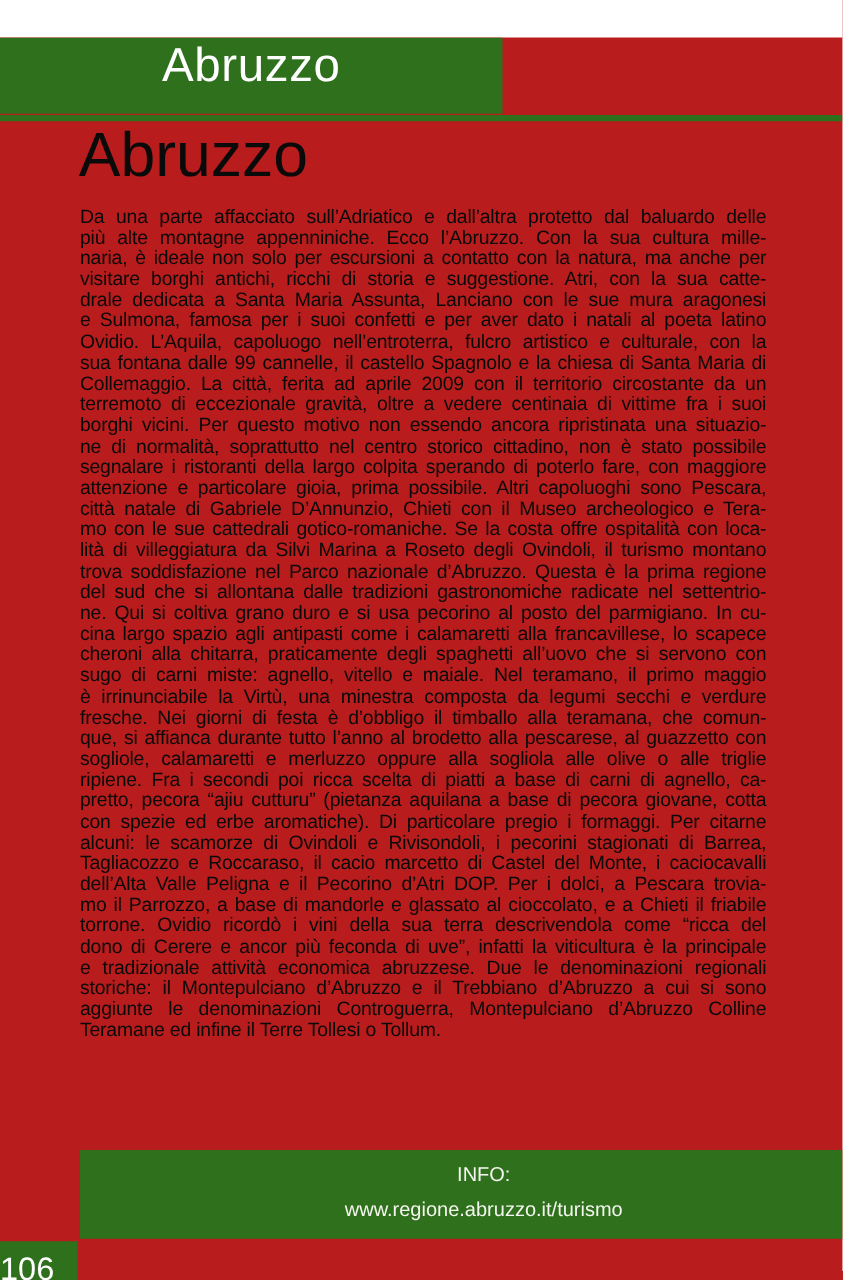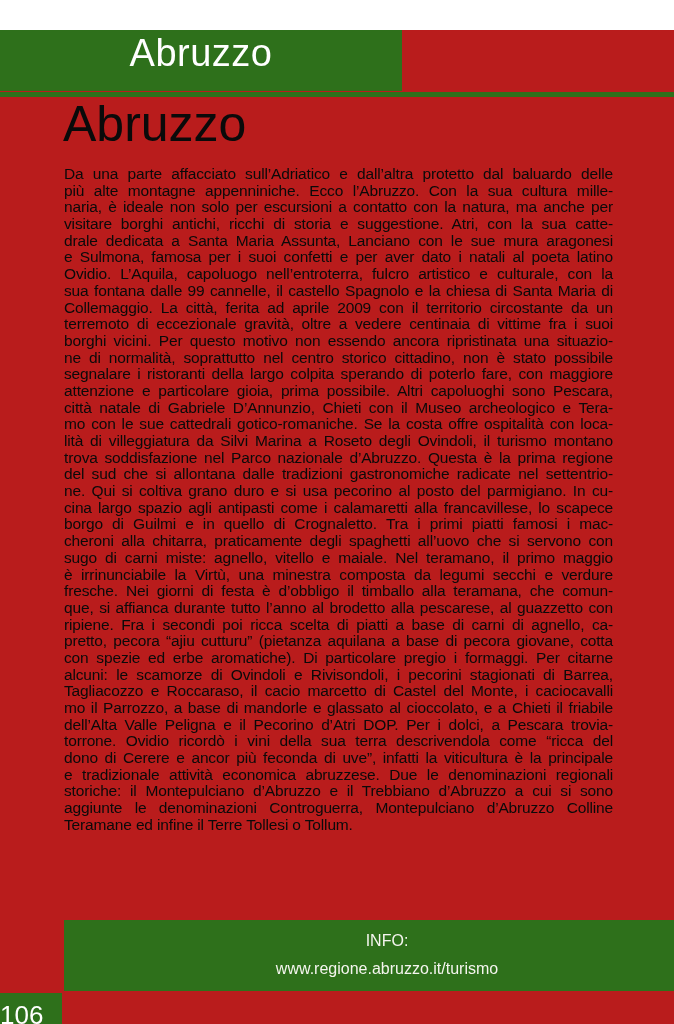--- a/index.html
+++ b/index.html
@@ -120,33 +120,33 @@
       <div class="text-line">ne di normalità, soprattutto nel centro storico cittadino,  non è stato possibile</div>
       <div class="text-line">segnalare i ristoranti della largo colpita sperando di poterlo fare, con maggiore</div>
       <div class="text-line">attenzione e particolare gioia, prima possibile. Altri capoluoghi sono Pescara,</div>
       <div class="text-line">città natale di Gabriele D’Annunzio, Chieti con il Museo archeologico e Tera-</div>
       <div class="text-line">mo con le sue cattedrali gotico-romaniche. Se la costa offre ospitalità con loca-</div>
       <div class="text-line">lità di villeggiatura da Silvi Marina a Roseto degli Ovindoli, il turismo montano</div>
       <div class="text-line">trova soddisfazione nel Parco nazionale d’Abruzzo. Questa è la prima regione</div>
       <div class="text-line">del sud che si allontana dalle tradizioni gastronomiche radicate nel settentrio-</div>
       <div class="text-line">ne. Qui si coltiva grano duro e si usa pecorino al posto del parmigiano. In cu-</div>
       <div class="text-line">cina largo spazio agli antipasti come i calamaretti alla francavillese, lo scapece</div>
-      <div class="text-line">borgo di Guilmi e in quello di Crognaletto. Tra i primi piatti famosi i mac-</div>
       <div class="text-line">cheroni alla chitarra, praticamente degli spaghetti all’uovo che si servono con</div>
       <div class="text-line">sugo di carni miste: agnello, vitello e maiale. Nel teramano, il primo maggio</div>
       <div class="text-line">è irrinunciabile la Virtù, una minestra composta da legumi secchi e verdure</div>
       <div class="text-line">fresche. Nei giorni di festa è d’obbligo il timballo alla teramana, che comun-</div>
       <div class="text-line">que, si affianca durante tutto l’anno al brodetto alla pescarese, al guazzetto con</div>
+      <div class="text-line">sogliole, calamaretti e merluzzo oppure alla sogliola alle olive o alle triglie</div>
       <div class="text-line">ripiene. Fra i secondi poi ricca scelta di piatti a base di carni di agnello, ca-</div>
       <div class="text-line">pretto, pecora “ajiu cutturu” (pietanza aquilana a base di pecora giovane, cotta</div>
       <div class="text-line">con spezie ed erbe aromatiche). Di particolare pregio i formaggi. Per citarne</div>
       <div class="text-line">alcuni: le scamorze di Ovindoli e Rivisondoli, i pecorini stagionati di Barrea,</div>
       <div class="text-line">Tagliacozzo e Roccaraso, il cacio marcetto di Castel del Monte, i caciocavalli</div>
+      <div class="text-line">dell’Alta Valle Peligna e il Pecorino d’Atri DOP. Per i dolci, a Pescara trovia-</div>
       <div class="text-line">mo il Parrozzo, a base di mandorle e glassato al cioccolato, e a Chieti il friabile</div>
-      <div class="text-line">dell’Alta Valle Peligna e il Pecorino d’Atri DOP. Per i dolci, a Pescara trovia-</div>
       <div class="text-line">torrone. Ovidio ricordò i vini della sua terra descrivendola come “ricca del</div>
       <div class="text-line">dono di Cerere e ancor più feconda di uve”, infatti la viticultura è la principale</div>
       <div class="text-line">e tradizionale attività economica abruzzese. Due le denominazioni regionali</div>
       <div class="text-line">storiche: il Montepulciano d’Abruzzo e il Trebbiano d’Abruzzo a cui si sono</div>
       <div class="text-line">aggiunte le denominazioni Controguerra, Montepulciano d’Abruzzo Colline</div>
       <div class="text-line last">Teramane ed infine il Terre Tollesi o Tollum.</div>
     </div>
 
   <div class="info-box">
     <div>INFO:</div>

